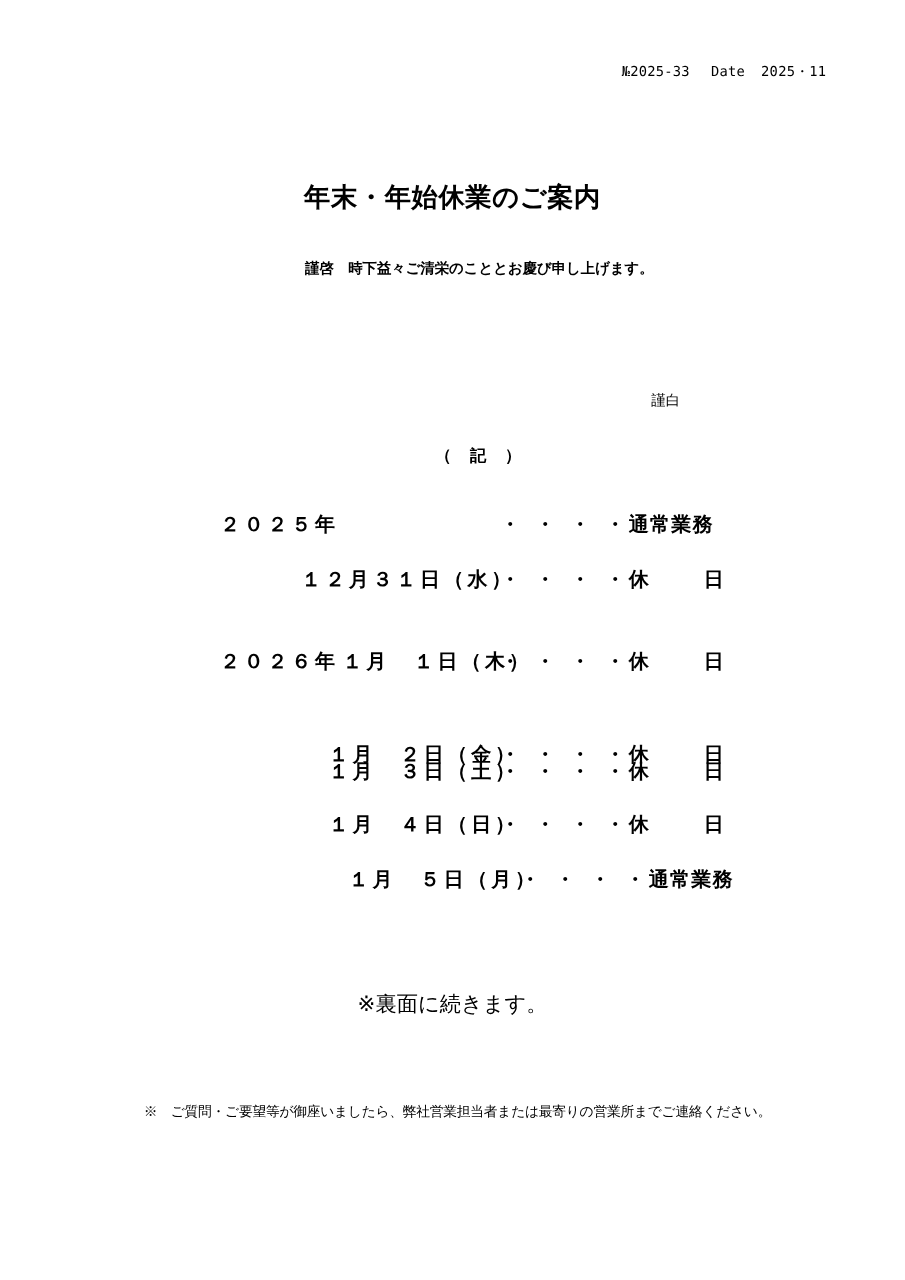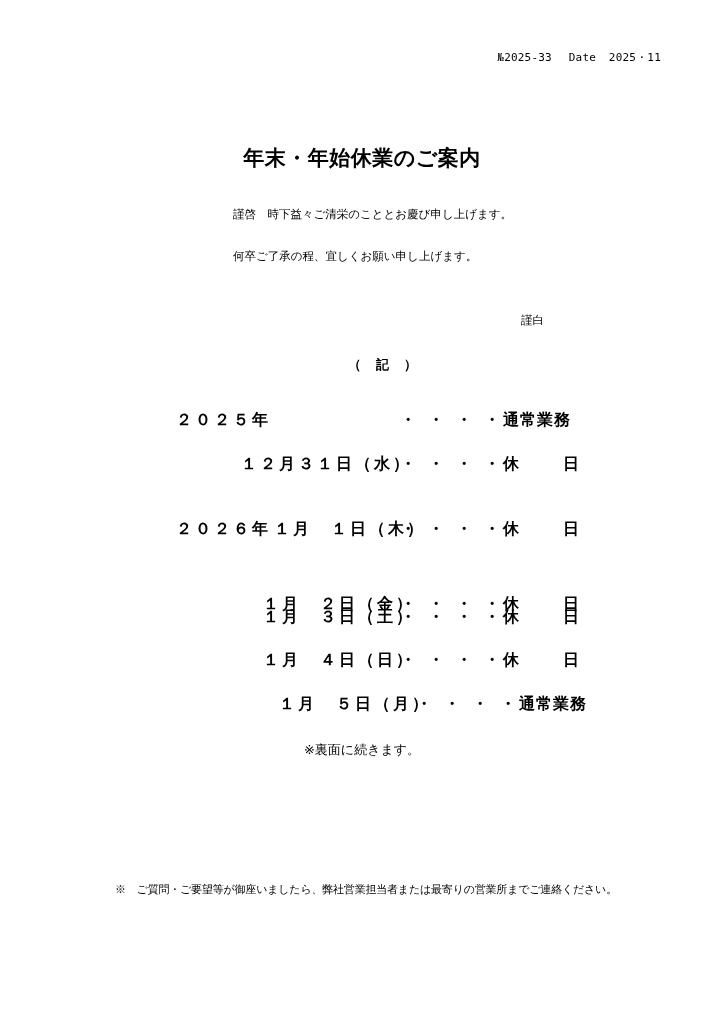--- a/index.html
+++ b/index.html
@@ -30,24 +30,25 @@
       left: 0;
       width: 724px;
       top: 144px;
       text-align: center;
       font-size: 21px;
       font-weight: bold;
       letter-spacing: 0.5px;
     }
 
     .greeting {
-      left: 233px;
+      left: 244px;
       top: 203px;
       font-size: 11.5px;
       line-height: 23px;
+      font-weight: bold;
     }
     .greeting p { margin: 0; }
     .greeting .gap { height: 19px; }
     .closing {
       right: 180px;
       top: 313px;
       font-size: 11.5px;
     }
 
     .ki {
@@ -72,23 +73,23 @@
     .c-date { letter-spacing: 3px; }
     .c-dots { left: 400px; letter-spacing: 12px; }
     .c-status { left: 503px; letter-spacing: 1px; }
     .c-status.spaced { letter-spacing: 0; }
     .c-status.spaced .s1 { position: absolute; left: 0; }
     .c-status.spaced .s2 { position: absolute; left: 60px; }
 
     .continue {
       left: 0;
       width: 724px;
-      top: 741px;
+      top: 792px;
       text-align: center;
-      font-size: 13px;
+      font-size: 17px;
     }
 
     .footnote {
       left: 115px;
       top: 882px;
       font-size: 11px;
       font-family: "DejaVu Serif", "Liberation Serif", serif;
       letter-spacing: -0.2px;
     }
   </style>
@@ -99,21 +100,20 @@
   <span>№2025-33</span>
   <span>Date</span>
   <span style="margin-left:6px">2025・11</span>
 </div>
 
 <div class="abs title">年末・年始休業のご案内</div>
 
 <div class="abs greeting">
   <p>謹啓　時下益々ご清栄のこととお慶び申し上げます。</p>
   <div class="gap"></div>
-  <p>何卒ご了承の程、宜しくお願い申し上げます。</p>
 </div>
 <div class="abs closing">謹白</div>
 
 <div class="abs ki">
   <span>（</span><span class="k-word">記</span><span>）</span>
 </div>
 
 <div id="schedule">
     <div class="row" style="top: 410px; width: 724px;">
       <span class="c-year">２０２５年</span>

